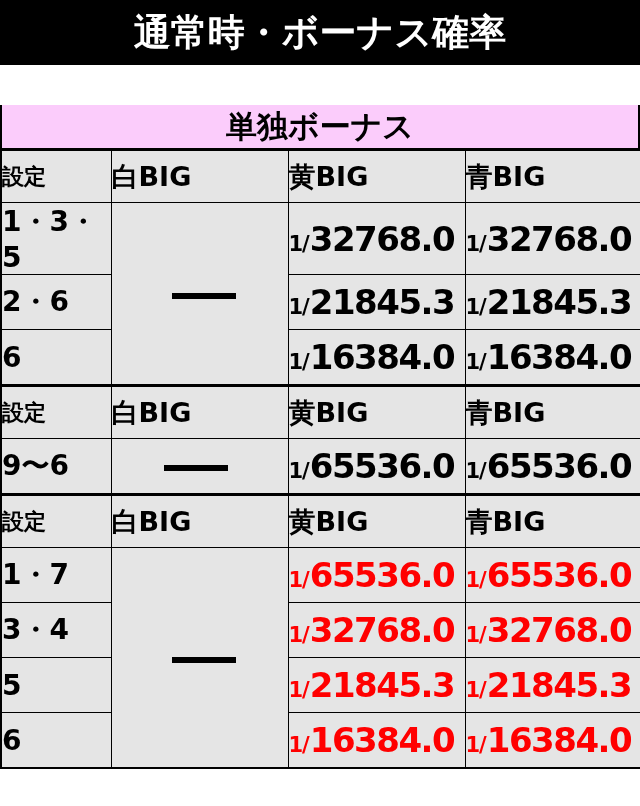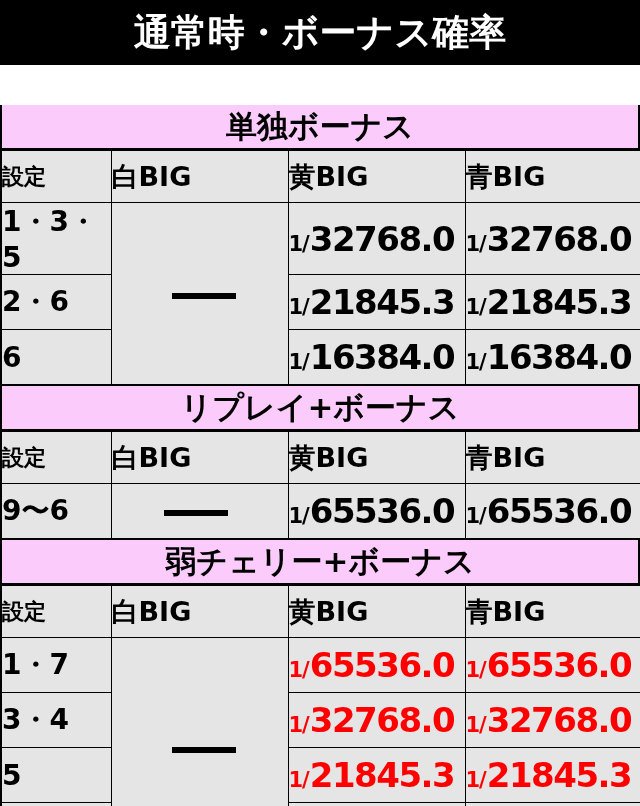--- a/index.html
+++ b/index.html
@@ -172,23 +172,20 @@
             <td class="val-cell blk"><span class="frac">1/</span><span class="num">21845.3</span></td>
             <td class="val-cell blk"><span class="frac">1/</span><span class="num">21845.3</span></td>
           </tr>
           <tr>
             <td class="setting-cell">6</td>
             <td class="val-cell blk"><span class="frac">1/</span><span class="num">16384.0</span></td>
             <td class="val-cell blk"><span class="frac">1/</span><span class="num">16384.0</span></td>
           </tr>
         </tbody>
       </table>
-      <div class="section-band">
-        <span>リプレイ+ボーナス</span>
-      </div>
       <table class="prob">
         <colgroup>
           <col class="c-setting">
           <col class="c-white">
           <col class="c-yellow">
           <col class="c-blue">
         </colgroup>
         <thead>
           <tr>
             <th class="h-setting">設定</th>
@@ -199,23 +196,20 @@
         </thead>
         <tbody>
           <tr>
             <td class="setting-cell">9〜6</td>
             <td class="dash-cell" rowspan="1"><span class="dash-mark single"></span></td>
             <td class="val-cell blk"><span class="frac">1/</span><span class="num">65536.0</span></td>
             <td class="val-cell blk"><span class="frac">1/</span><span class="num">65536.0</span></td>
           </tr>
         </tbody>
       </table>
-      <div class="section-band">
-        <span>弱チェリー+ボーナス</span>
-      </div>
       <table class="prob">
         <colgroup>
           <col class="c-setting">
           <col class="c-white">
           <col class="c-yellow">
           <col class="c-blue">
         </colgroup>
         <thead>
           <tr>
             <th class="h-setting">設定</th>

